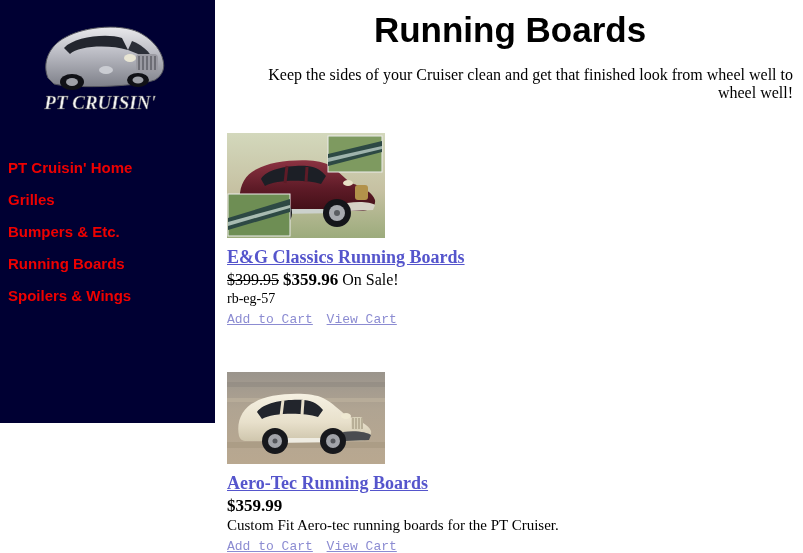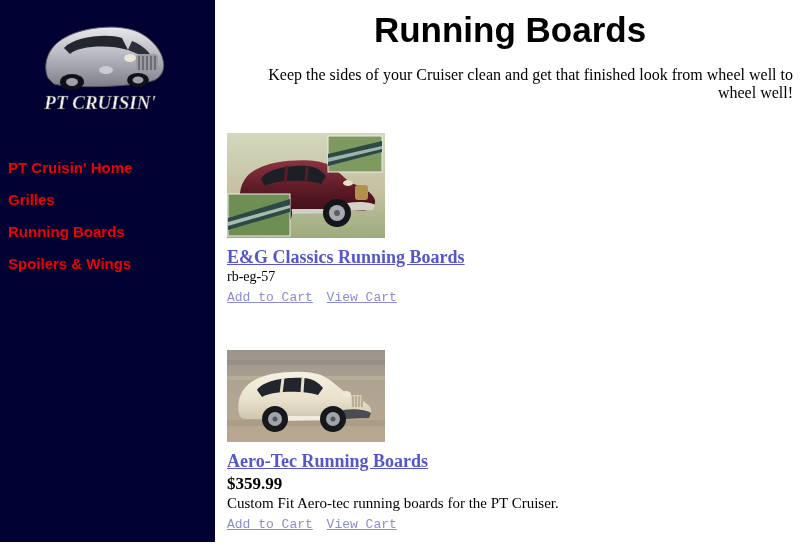--- a/index.html
+++ b/index.html
@@ -4,21 +4,21 @@
 <style>
   html,body { margin:0; padding:0; background:#fff; }
   body {
     width:803px; height:553px; overflow:hidden;
     display:flex;
     font-family:"Liberation Serif", serif;
   }
 
   
   .sidebar {
-    width:215px; min-width:215px; height:542px;
+    width:215px; min-width:215px; height:423px;
     background:var(--sidebar-bg,#000033);
     box-sizing:border-box;
     padding:6px 0 4px 0;
   }
   .logo-link { display:block; width:160px; margin:2px 0 0 20px; }
   .nav { margin:40px 0 0 8px; }
   .nav a {
     display:block;
     color:var(--nav-link,#ee0000);
     font-family:"Liberation Sans", sans-serif;
@@ -102,20 +102,21 @@
       <ellipse cx="52" cy="74" rx="12" ry="8" fill="#101116"></ellipse>
       <ellipse cx="52" cy="74" rx="6" ry="4" fill="#9fa1a8"></ellipse>
       <ellipse cx="118" cy="72" rx="11" ry="7" fill="#101116"></ellipse>
       <ellipse cx="118" cy="72" rx="5.5" ry="3.5" fill="#9fa1a8"></ellipse>
       <text x="80" y="101" text-anchor="middle" font-family="Liberation Serif, serif" font-style="italic" font-weight="bold" font-size="19" fill="#f2f2f2" stroke="#44444c" stroke-width="0.5">PT CRUISIN'</text>
     </svg>
   </a>
   <nav class="nav">
     <a>PT Cruisin' Home</a>
     <a>Grilles</a>
+    <a>Bumpers &amp; Etc.</a>
     <a>Running Boards</a>
     <a>Spoilers &amp; Wings</a>
   </nav>
 </div>
 
 <div class="main">
   <h1 class="page-title">Running Boards</h1>
   <p class="subtitle">Keep the sides of your Cruiser clean and get that finished look from wheel well to wheel well!</p>
 
   <div class="product">
@@ -155,20 +156,25 @@
         </g>
         <g>
           <rect x="1" y="61" width="62" height="42" fill="#6e8e54" stroke="#ececec" stroke-width="1"></rect>
           <path d="M1,85 L63,66 L63,79 L1,97 Z" fill="#2d4944"></path>
           <path d="M1,89 L63,72 L63,75 L1,93 Z" fill="#a7bbb1"></path>
         </g>
       </svg>
     </a>
     <div class="info">
       <a class="title-link">E&amp;G Classics Running Boards</a>
+      <div class="price-line">
+        <span class="old-price">$399.95</span>
+        <span class="sale-price">$359.96</span>
+        <span>On Sale!</span>
+      </div>
       <div class="sku">rb-eg-57</div>
       <div class="cart-links">
         <a>Add to Cart</a>
         <a>View Cart</a>
       </div>
     </div>
   </div>
 
   <div class="product">
     <a class="photo-frame">

